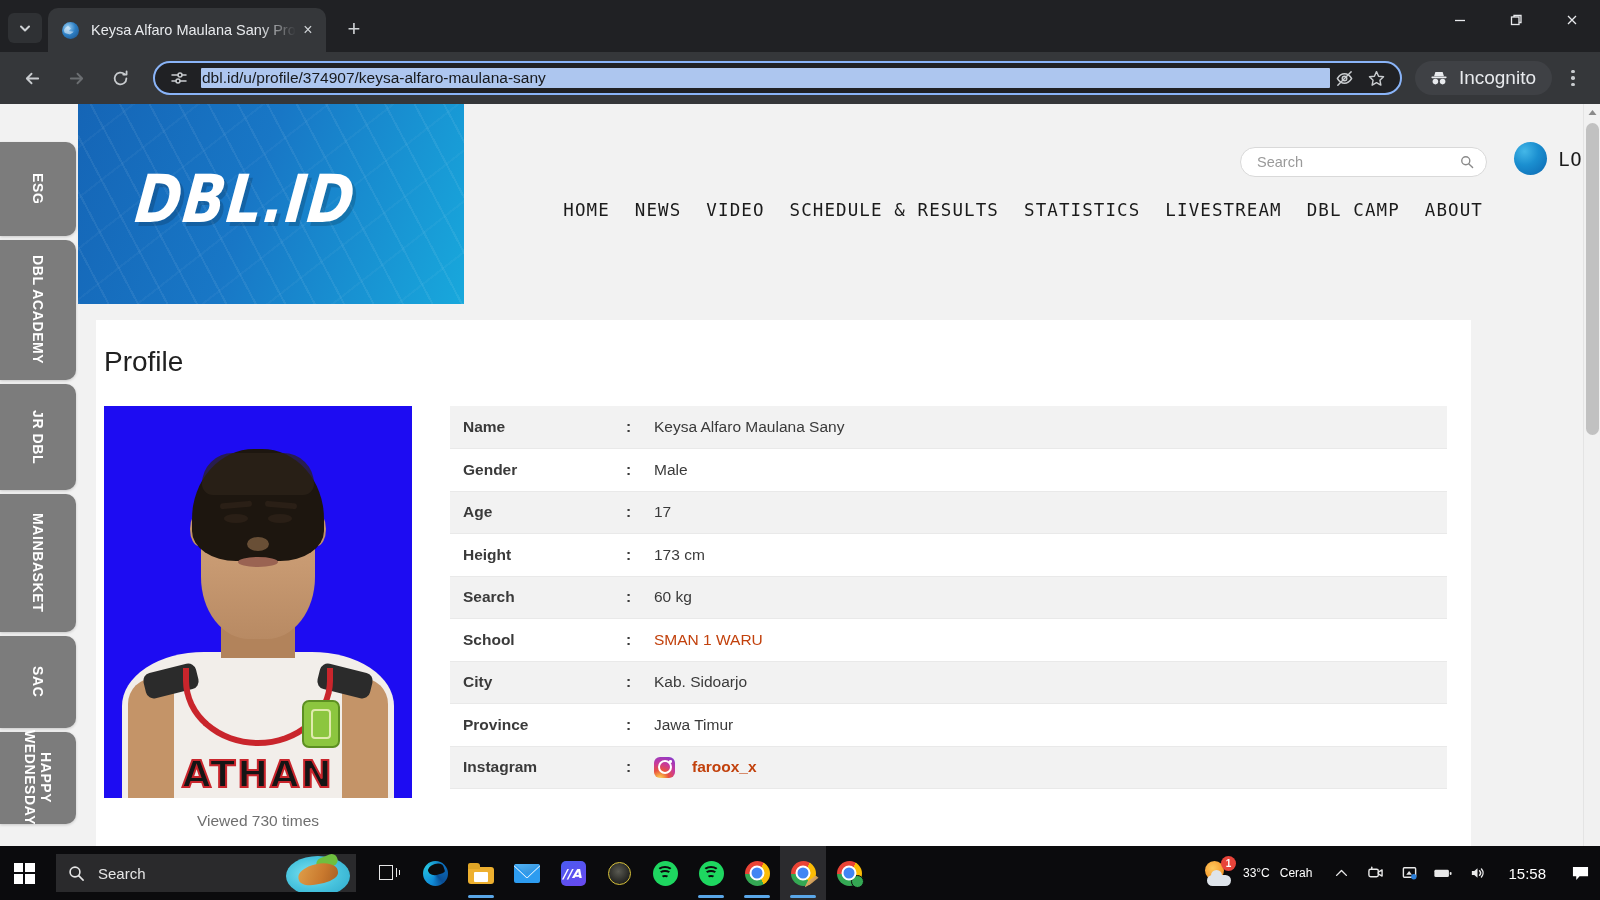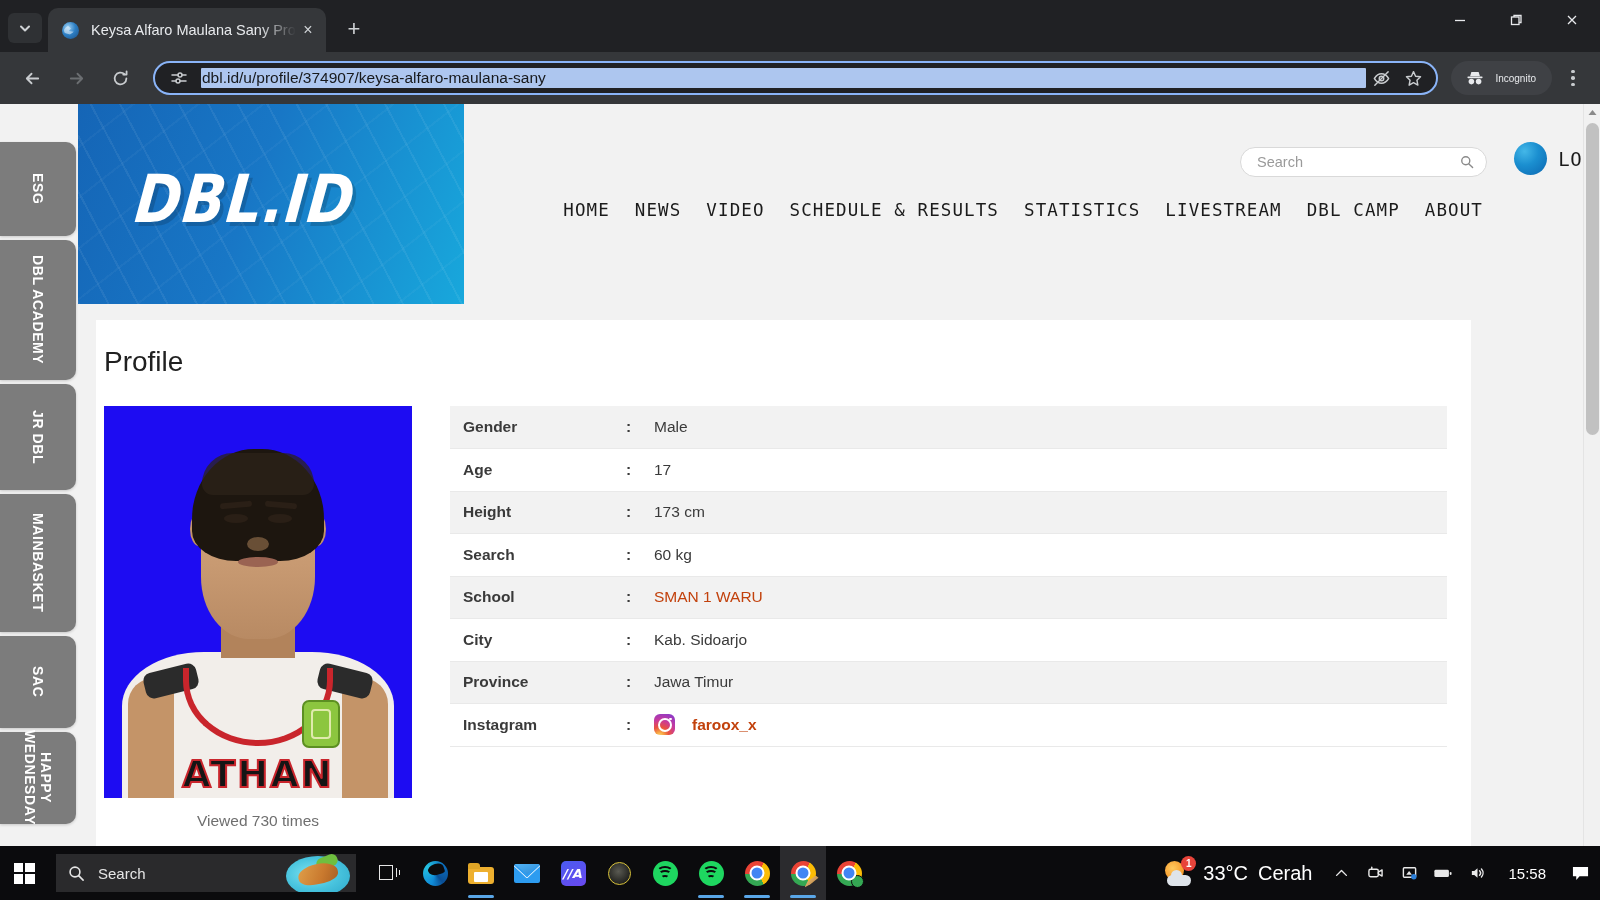--- a/index.html
+++ b/index.html
@@ -100,21 +100,21 @@
     width: 30px; height: 30px; border-radius: 50%;
     display: flex; align-items: center; justify-content: center; cursor: pointer;
   }
   .omni-btn svg { stroke: #c9cccf; fill: none; stroke-width: 1.5;
                   stroke-linecap: round; stroke-linejoin: round; }
   .incognito-pill {
     height: 34px; border-radius: 18px; background: #3f4145;
     display: flex; align-items: center; gap: 9px; padding: 0 16px 0 13px;
     margin-left: 4px; cursor: pointer;
   }
-  .incognito-pill span { color: #e8eaed; font-size: 10px; }
+  .incognito-pill span { color: #e8eaed; font-size: 19px; }
   .menu-dots {
     width: 34px; height: 34px; margin-left: 4px; border-radius: 50%;
     display: flex; flex-direction: column; align-items: center;
     justify-content: center; gap: 3px; cursor: pointer;
   }
   .menu-dots i { width: 3.5px; height: 3.5px; border-radius: 50%; background: #c9cccf; }
 
   
   .viewport {
     position: absolute; top: 104px; left: 0; right: 0; bottom: 54px;
@@ -469,21 +469,21 @@
   }
   .w-cloud::before {
     content:""; position:absolute; left:4px; top:-5px; width:11px; height:11px;
     border-radius:50%; background:#dfe4ea;
   }
   .w-badge {
     position:absolute; right:-3px; top:-4px; width:15px; height:15px; border-radius:50%;
     background:#e8443a; color:#fff; font-size:10px; font-weight:700;
     display:flex; align-items:center; justify-content:center;
   }
-  .weather-text { color:#fff; font-size:20px; }
+  .weather-text { color:#fff; font-size:12px; }
   .tray-ic { width: 34px; height: 54px; display:flex; align-items:center;
              justify-content:center; cursor:pointer; }
   .tray-ic svg { stroke: #e9e9e9; fill:none; stroke-width:1.5; stroke-linecap:round;
                  stroke-linejoin:round; }
   .clock { color:#fff; font-size:15px; padding: 0 14px; cursor:pointer; white-space:nowrap; }
   .notif { width: 40px; height: 54px; display:flex; align-items:center;
            justify-content:center; cursor:pointer; }
   .notif svg { fill: #ffffff; }
 </style>
 </head>
@@ -666,20 +666,25 @@
               <div class="ph-eye r"></div>
               <div class="ph-nose"></div>
               <div class="ph-mouth"></div>
             </div>
             <div class="viewed">Viewed 730 times</div>
           </div>
 
           <div class="info-col">
             <table class="info">
               <tbody>
+                  <tr>
+                <td class="k">Name</td>
+                <td class="c">:</td>
+                <td class="v">Keysa Alfaro Maulana Sany</td>
+              </tr>
               <tr>
                 <td class="k">Gender</td>
                 <td class="c">:</td>
                 <td class="v">Male</td>
               </tr>
               <tr>
                 <td class="k">Age</td>
                 <td class="c">:</td>
                 <td class="v">17</td>
               </tr>

